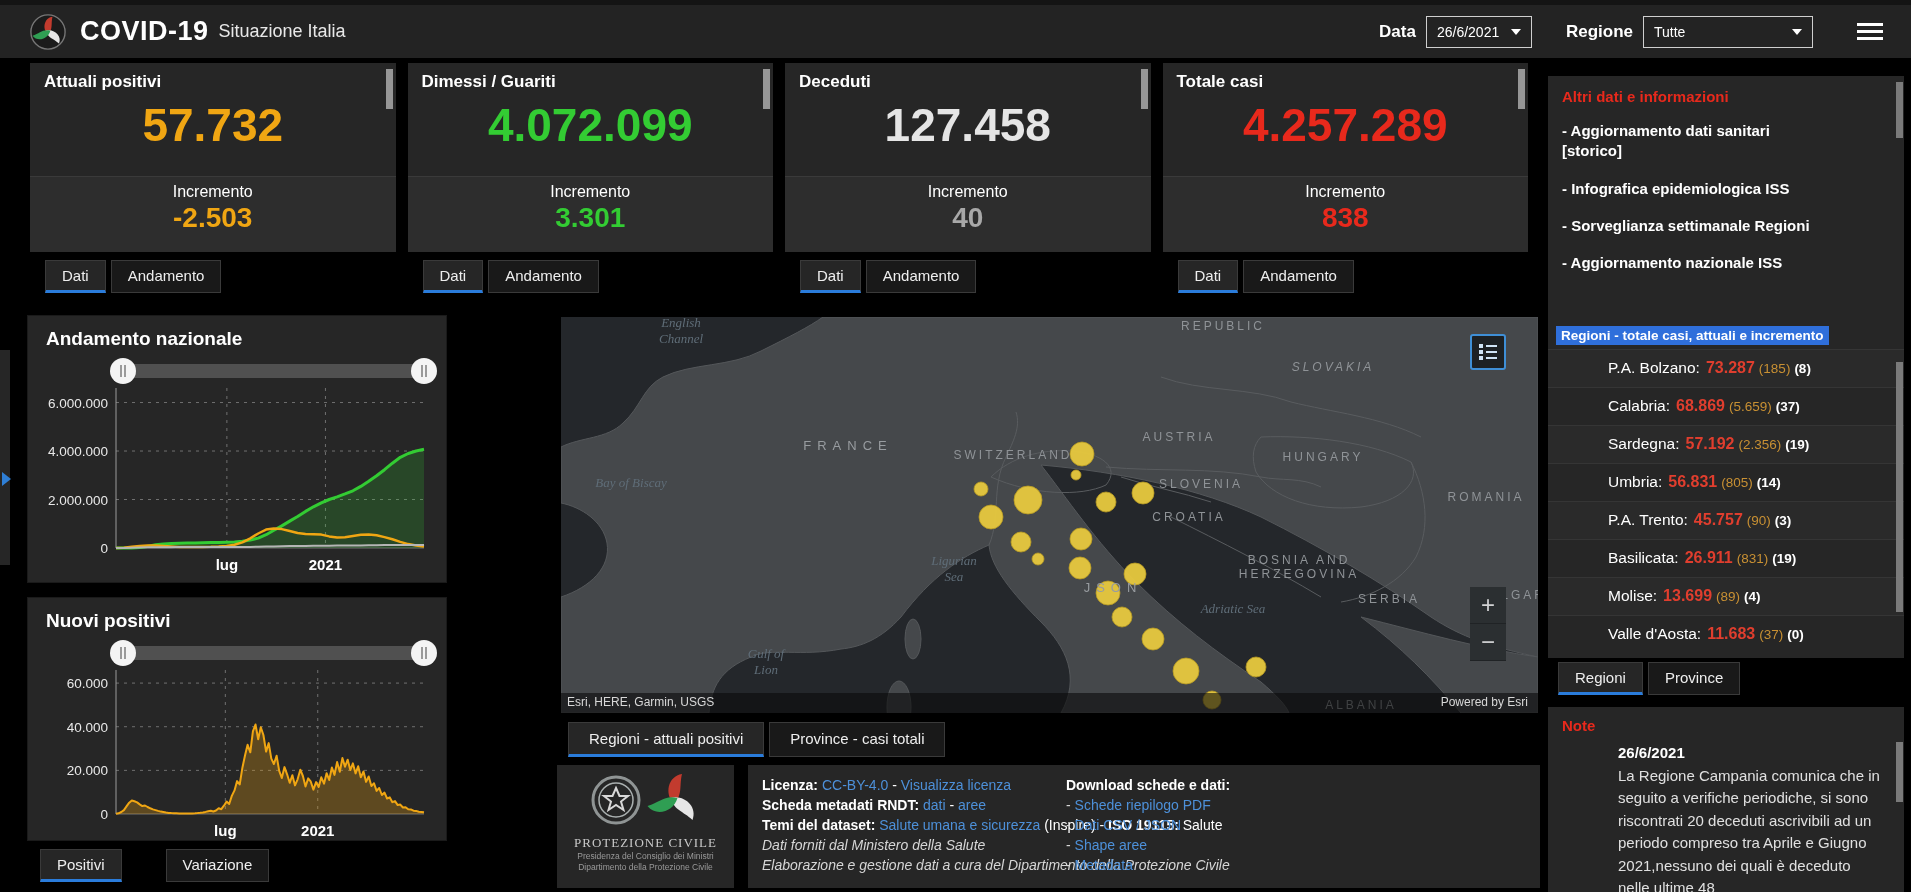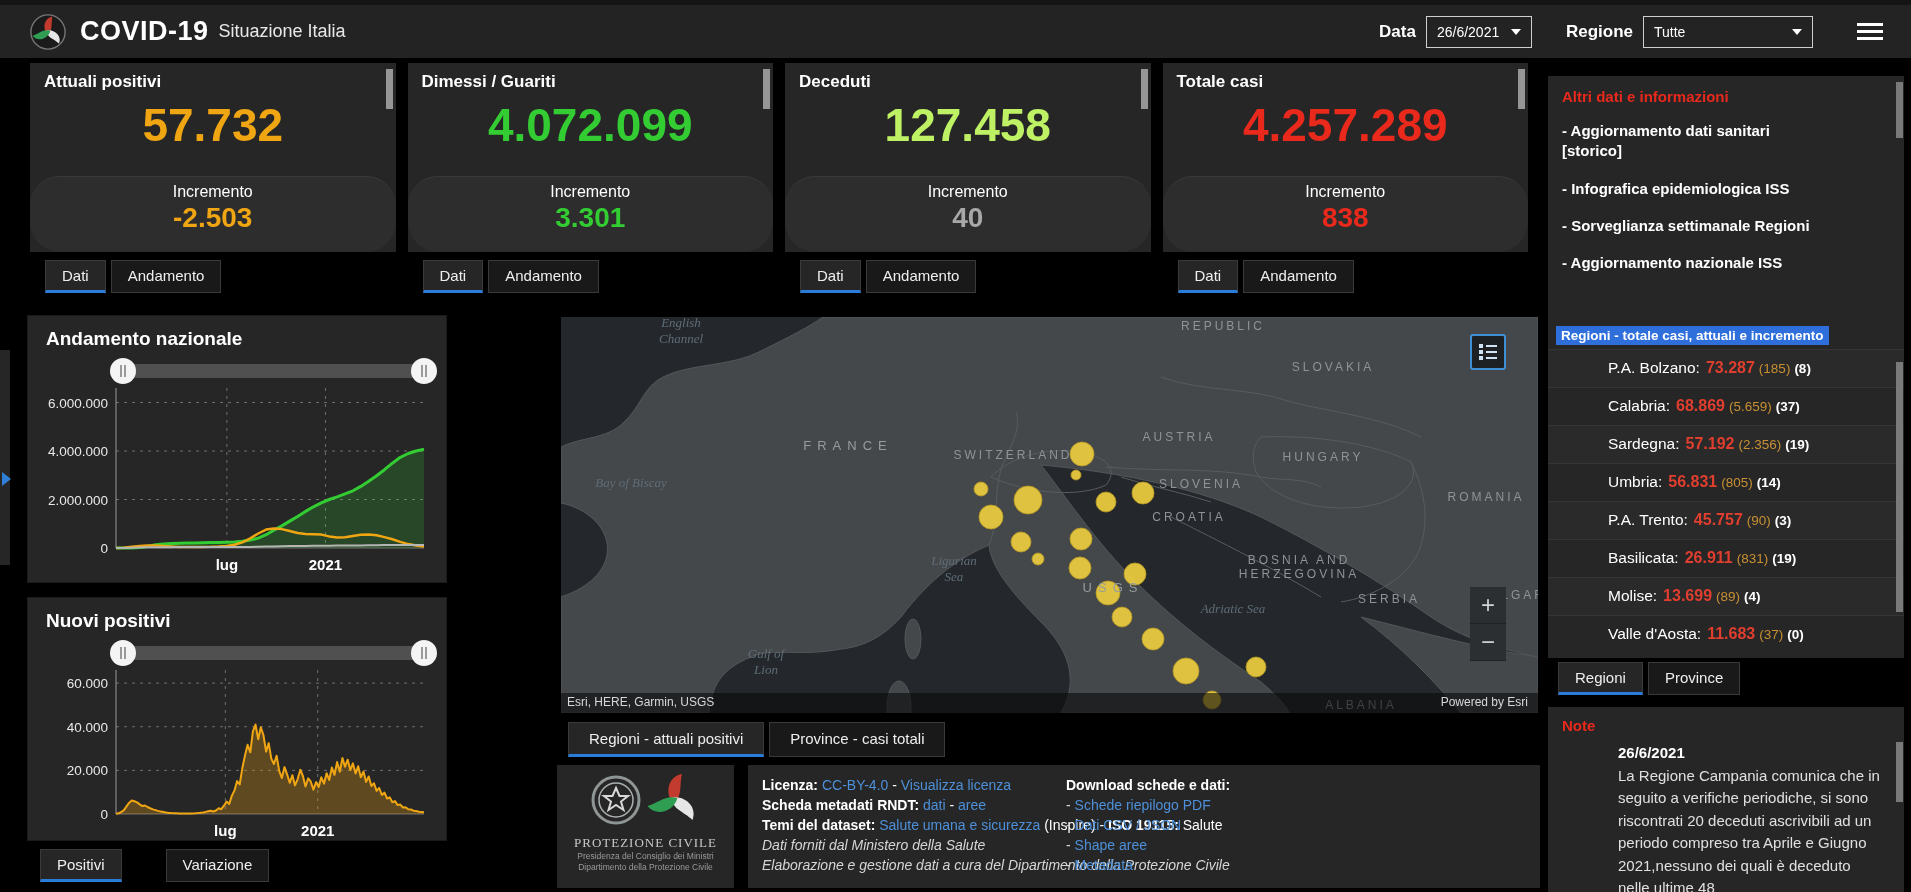--- a/index.html
+++ b/index.html
@@ -22,21 +22,21 @@
   .caret { width:0; height:0; border-left:5px solid transparent; border-right:5px solid transparent; border-top:6px solid #fff; margin-left:8px; }
   .hamburger { width:26px; cursor:pointer; }
   .hamburger div { height:3px; background:#fff; margin:4px 0; }
 
   
   .cards-row { position:absolute; left:30px; top:63px; width:1498px; display:flex; gap:12px; }
   .card-col { flex:1; display:flex; flex-direction:column; }
   .card { position:relative; background:#262626; height:189px; overflow:hidden; }
   .card-title { color:#fff; font-weight:bold; font-size:17px; padding:9px 0 0 14px; }
   .card-value { font-size:46px; font-weight:bold; text-align:center; margin-top:8px; line-height:1.1; }
-  .card-inc-box { position:absolute; left:0; right:0; bottom:0; height:76px; background:#2d2d2d; border-top:1px solid #3a3a3a; text-align:center;border-radius:30px; }
+  .card-inc-box { position:absolute; left:0; right:0; bottom:0; height:76px; background:#2d2d2d; border-top:1px solid #3a3a3a; text-align:center; }
   .inc-label { color:#fff; font-size:16px; margin-top:6px; }
   .inc-value { font-size:28px; font-weight:bold; margin-top:1px; }
   .card-scroll { position:absolute; right:3px; top:6px; width:7px; height:40px; background:#969696; }
   .tabs-row { display:flex; margin:8px 0 0 15px; }
   .tab { background:#191919; border:1px solid #3a3a3a; color:#eee; font-size:15px; padding:6px 16px; margin-right:5px; cursor:pointer; white-space:nowrap; }
   .tab.active { background:#262626; border-bottom:3px solid #2a7cdb; }
 
   
   .chart-panel { position:absolute; left:27px; width:420px; background:#262626; border:1px solid #1a1a1a; }
   #panel-nat { top:315px; height:268px; }
@@ -169,21 +169,21 @@
         <div class="card-scroll"></div>
       </div>
       <div class="tabs-row">
         <div class="tab active">Dati</div>
         <div class="tab">Andamento</div>
       </div>
     </div>
     <div class="card-col">
       <div class="card">
         <div class="card-title">Deceduti</div>
-        <div class="card-value" style="color: #bef264;">127.458</div>
+        <div class="card-value" style="color: #e5e5e5;">127.458</div>
         <div class="card-inc-box">
           <div class="inc-label">Incremento</div>
           <div class="inc-value" style="color: rgb(168, 168, 168);">40</div>
         </div>
         <div class="card-scroll"></div>
       </div>
       <div class="tabs-row">
         <div class="tab active">Dati</div>
         <div class="tab">Andamento</div>
       </div>
@@ -312,26 +312,26 @@
     <div class="map-labels" id="map-labels">
         <span class="map-label sea" style="left: 120px; top: 14px;">English
 Channel</span>
         <span class="map-label sea" style="left: 70px; top: 166px;">Bay of Biscay</span>
         <span class="map-label sea" style="left: 205px; top: 345px;">Gulf of
 Lion</span>
         <span class="map-label sea" style="left: 393px; top: 252px;">Ligurian
 Sea</span>
         <span class="map-label sea" style="left: 672px; top: 292px;">Adriatic Sea</span>
         <span class="map-label country-lg" style="left: 287px; top: 128px;">FRANCE</span>
-        <span class="map-label country-lg" style="left: 552px; top: 270px;">USGS</span>
+        <span class="map-label country-lg" style="left: 552px; top: 270px;">JSON</span>
         <span class="map-label country" style="left: 452px; top: 138px;">SWITZERLAND</span>
         <span class="map-label country" style="left: 618px; top: 120px;">AUSTRIA</span>
         <span class="map-label country" style="left: 662px; top: 2px;">CZECH
 REPUBLIC</span>
-        <span class="map-label country" style="left: 772px; top: 50px;">SLOVAKIA</span>
+        <span class="map-label country" style="left: 772px; top: 50px; font-style: italic;">SLOVAKIA</span>
         <span class="map-label country" style="left: 762px; top: 140px;">HUNGARY</span>
         <span class="map-label country" style="left: 640px; top: 167px;">SLOVENIA</span>
         <span class="map-label country" style="left: 628px; top: 200px;">CROATIA</span>
         <span class="map-label country" style="left: 925px; top: 180px;">ROMANIA</span>
         <span class="map-label country" style="left: 738px; top: 250px;">BOSNIA AND
 HERZEGOVINA</span>
         <span class="map-label country" style="left: 828px; top: 282px;">SERBIA</span>
         <span class="map-label country" style="left: 960px; top: 278px;">BULGARIA</span>
         <span class="map-label country" style="left: 800px; top: 388px;">ALBANIA</span>
       </div>

